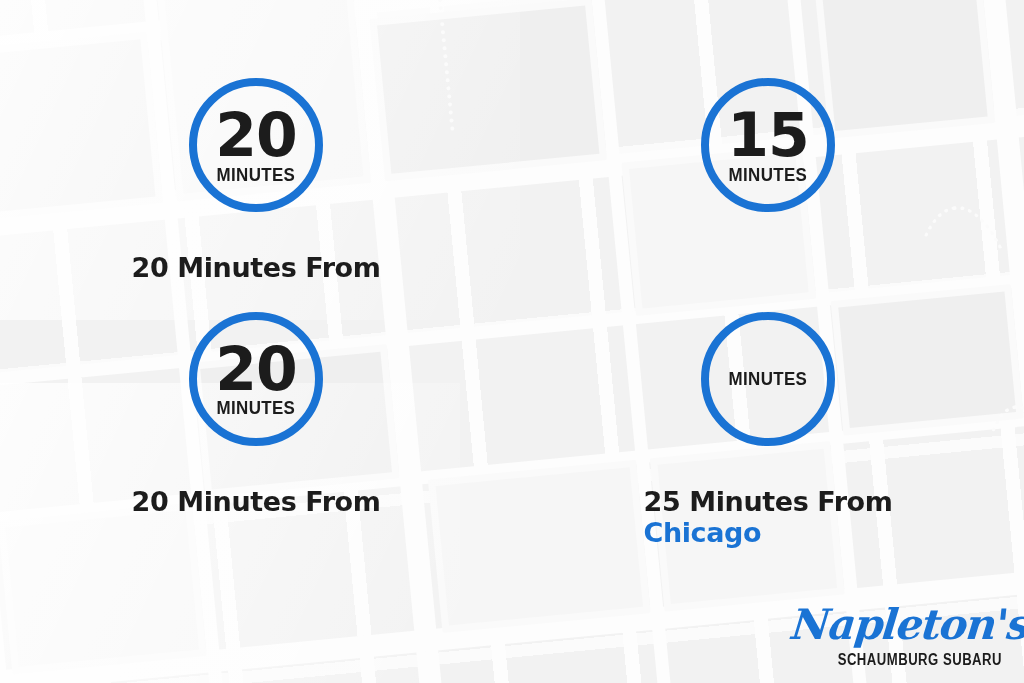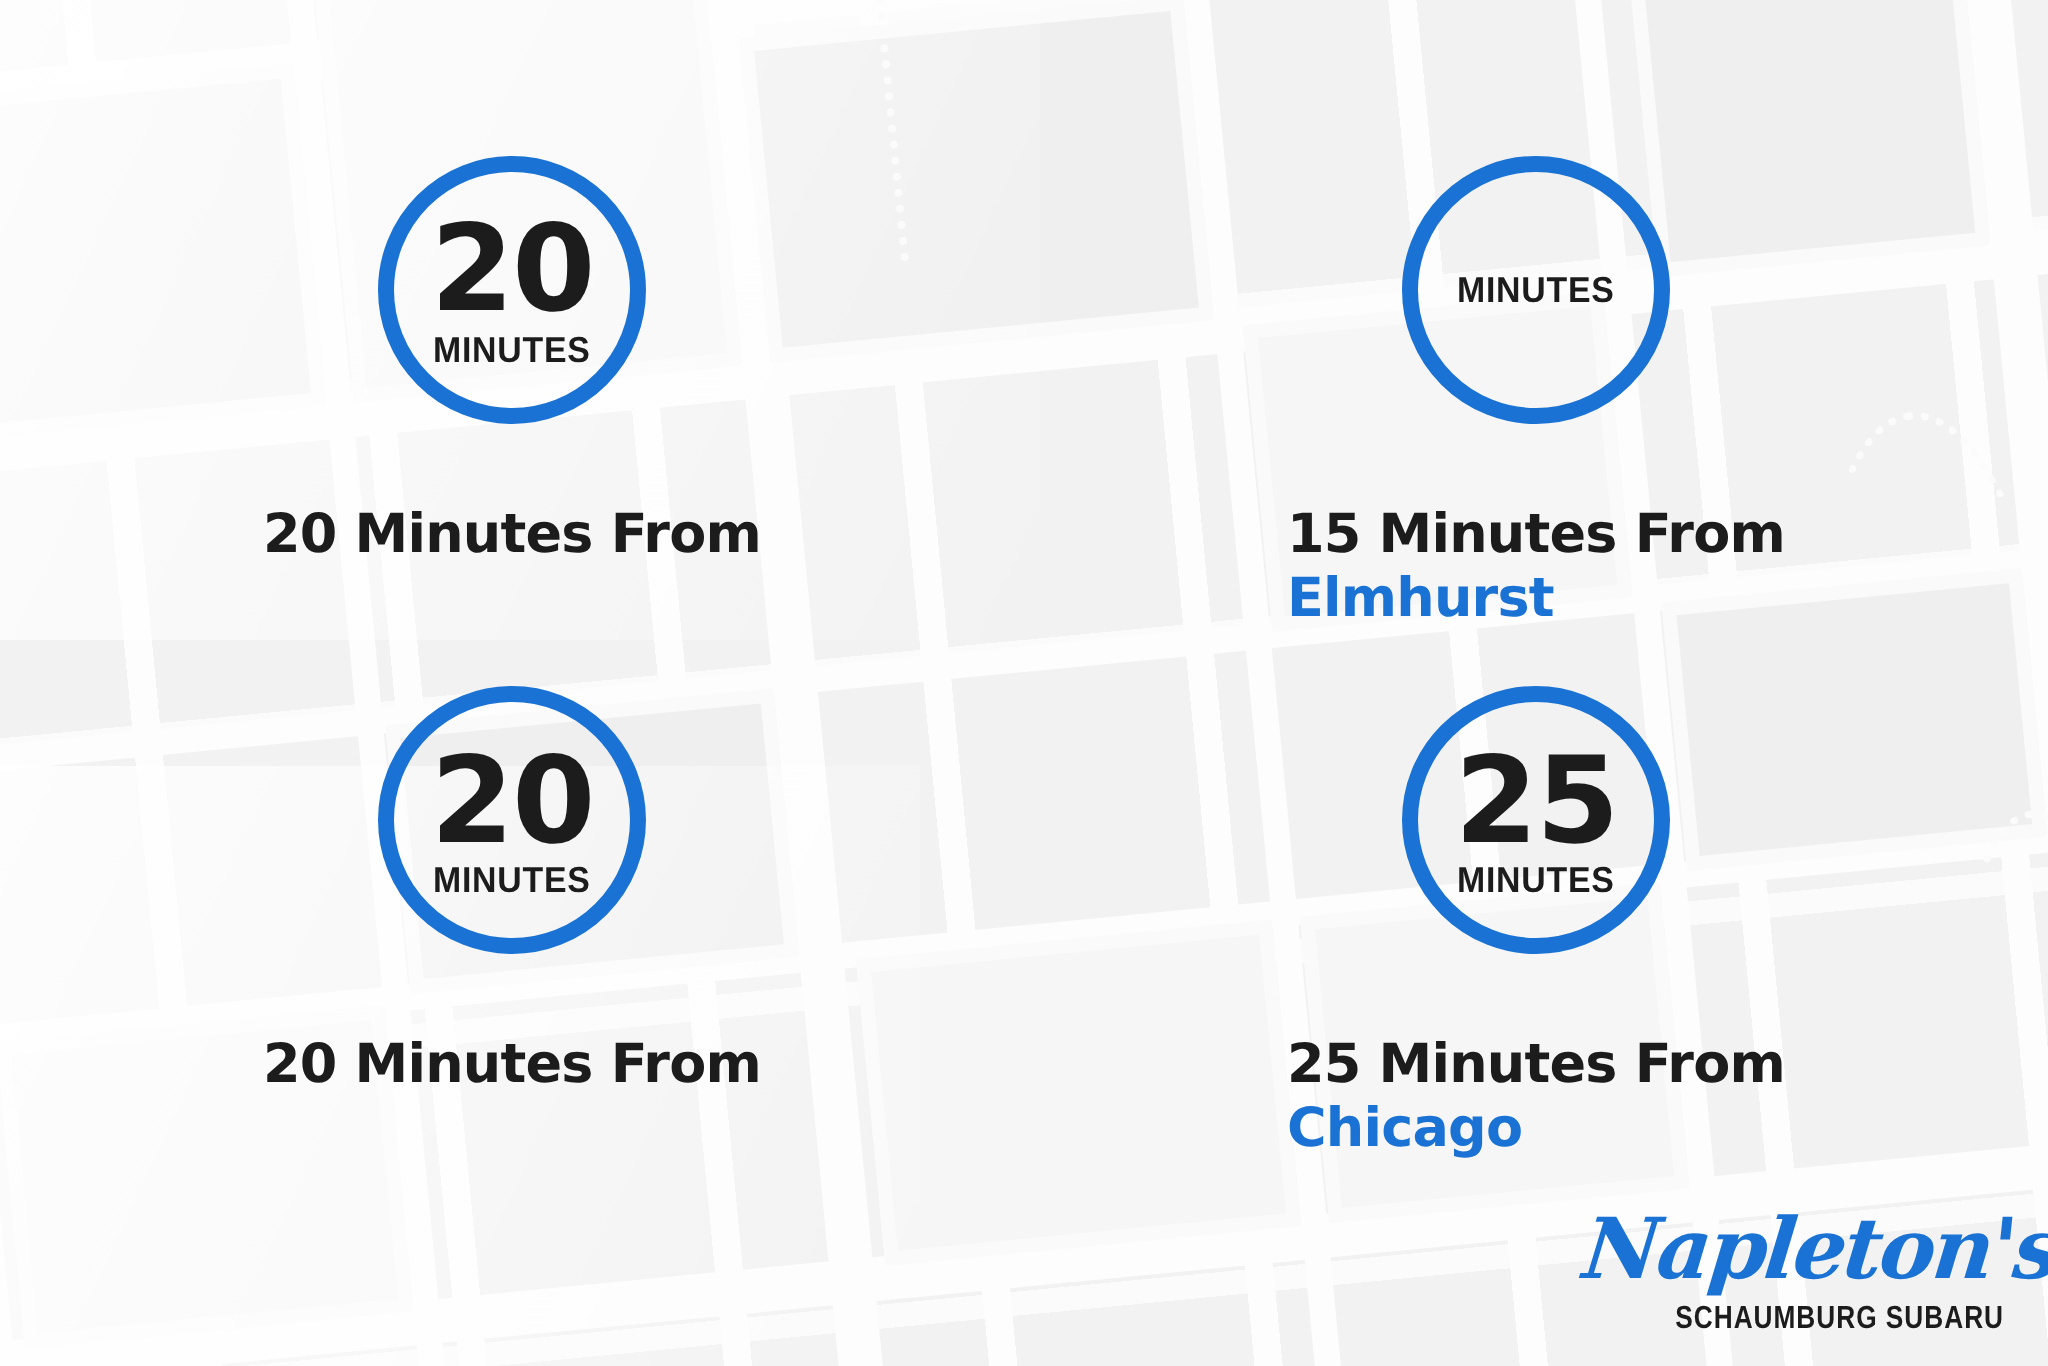--- a/index.html
+++ b/index.html
@@ -238,41 +238,37 @@
         <span class="badge-number">20</span>
         <span class="badge-unit">MINUTES</span>
       </div>
       <div class="caption">
         <span class="caption-top">20 Minutes From</span>
       </div>
     </div>
 
     <div class="stat-cell">
       <div class="badge">
-        <span class="badge-unit">MINUTES</span>
-      </div>
-      <div class="caption">
-        <span class="caption-top">15 Minutes From</span>
-        <span class="caption-place">Elmhurst</span>
+        <span class="badge-number">15</span>
+        <span class="badge-unit">MINUTES</span>
       </div>
     </div>
 
     <div class="stat-cell">
       <div class="badge">
         <span class="badge-number">20</span>
         <span class="badge-unit">MINUTES</span>
       </div>
       <div class="caption">
         <span class="caption-top">20 Minutes From</span>
       </div>
     </div>
 
     <div class="stat-cell">
       <div class="badge">
-        <span class="badge-number">25</span>
         <span class="badge-unit">MINUTES</span>
       </div>
       <div class="caption">
         <span class="caption-top">25 Minutes From</span>
         <span class="caption-place">Chicago</span>
       </div>
     </div>
 
   </div>
 

